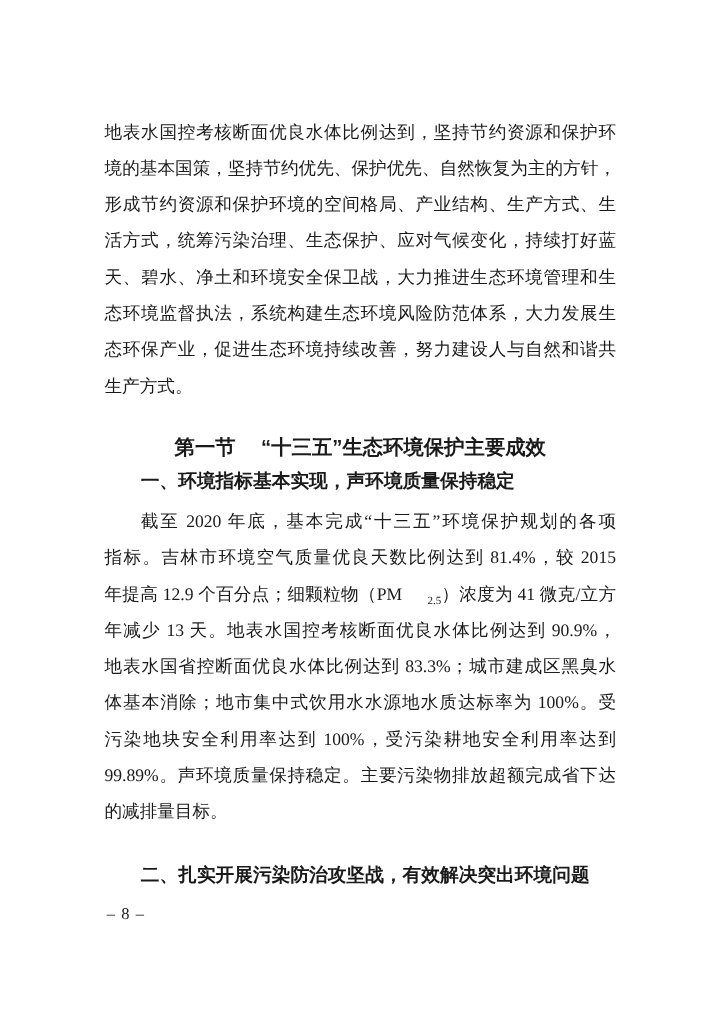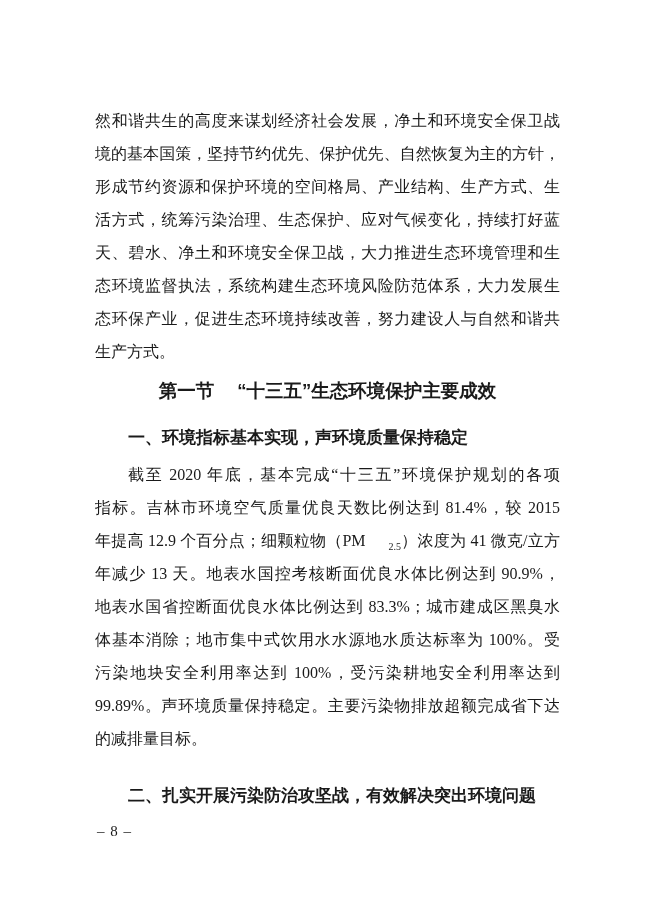--- a/index.html
+++ b/index.html
@@ -36,21 +36,21 @@
     text-indent: 33px;
   }
   sub {
     font-size: 10px;
     line-height: 0;
     margin-left: 23px;
   }
   .heading {
     position: absolute;
     left: 95px;
-    top: 374px;
+    top: 390px;
     width: 465px;
     height: 33px;
     line-height: 33px;
     text-align: center;
     font-family: "Liberation Sans", "DejaVu Sans", sans-serif;
     font-weight: bold;
     font-size: 18.5px;
     white-space: nowrap;
   }
   .heading .title-part {
@@ -78,21 +78,21 @@
     letter-spacing: 1px;
     color: #1a1a1a;
   }
 </style>
 </head>
 <body>
 
 <div class="page">
 
   <div class="para" style="top:104px">
-    <div class="bl j">然和谐共生的高度来谋划经济社会发展，净土和环境安全保卫战</div>
+    <div class="bl j">地表水国控考核断面优良水体比例达到，坚持节约资源和保护环</div>
     <div class="bl j">境的基本国策，坚持节约优先、保护优先、自然恢复为主的方针，</div>
     <div class="bl j">形成节约资源和保护环境的空间格局、产业结构、生产方式、生</div>
     <div class="bl j">活方式，统筹污染治理、生态保护、应对气候变化，持续打好蓝</div>
     <div class="bl j">天、碧水、净土和环境安全保卫战，大力推进生态环境管理和生</div>
     <div class="bl j">态环境监督执法，系统构建生态环境风险防范体系，大力发展生</div>
     <div class="bl j">态环保产业，促进生态环境持续改善，努力建设人与自然和谐共</div>
     <div class="bl">生产方式。</div>
   </div>
 
   <div class="heading">

